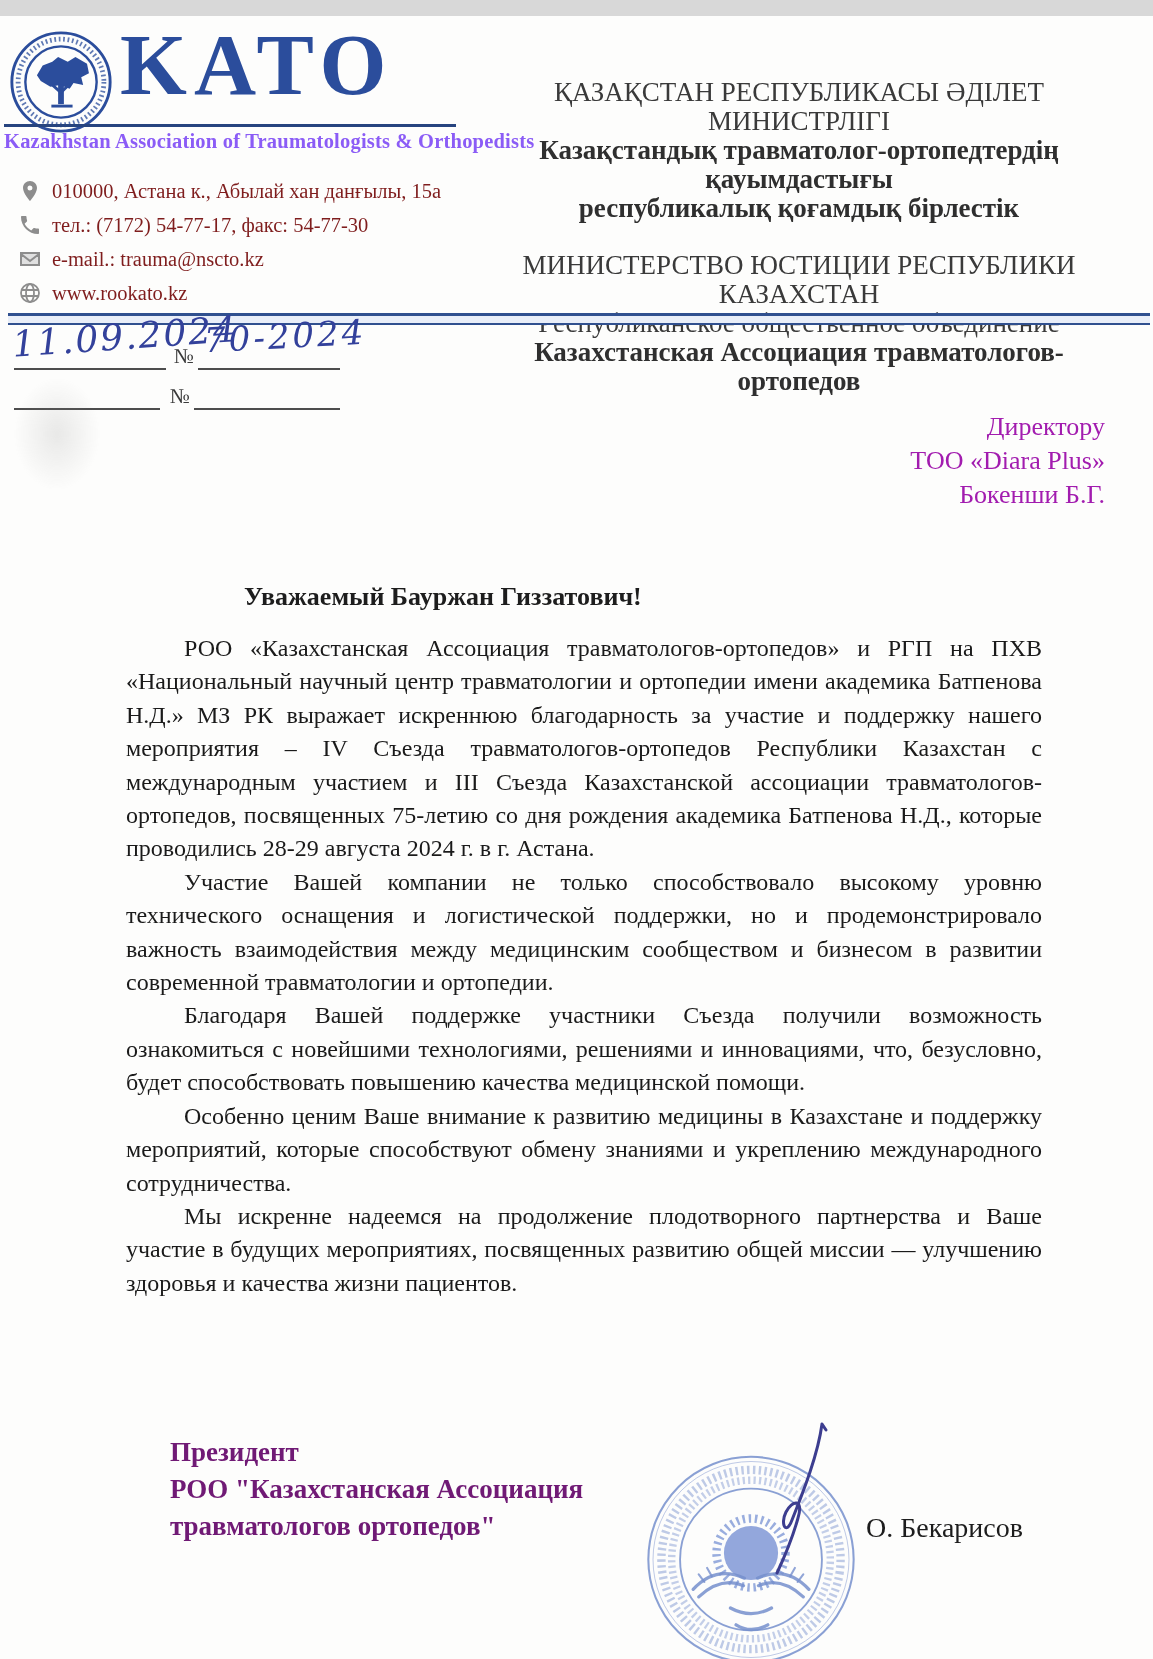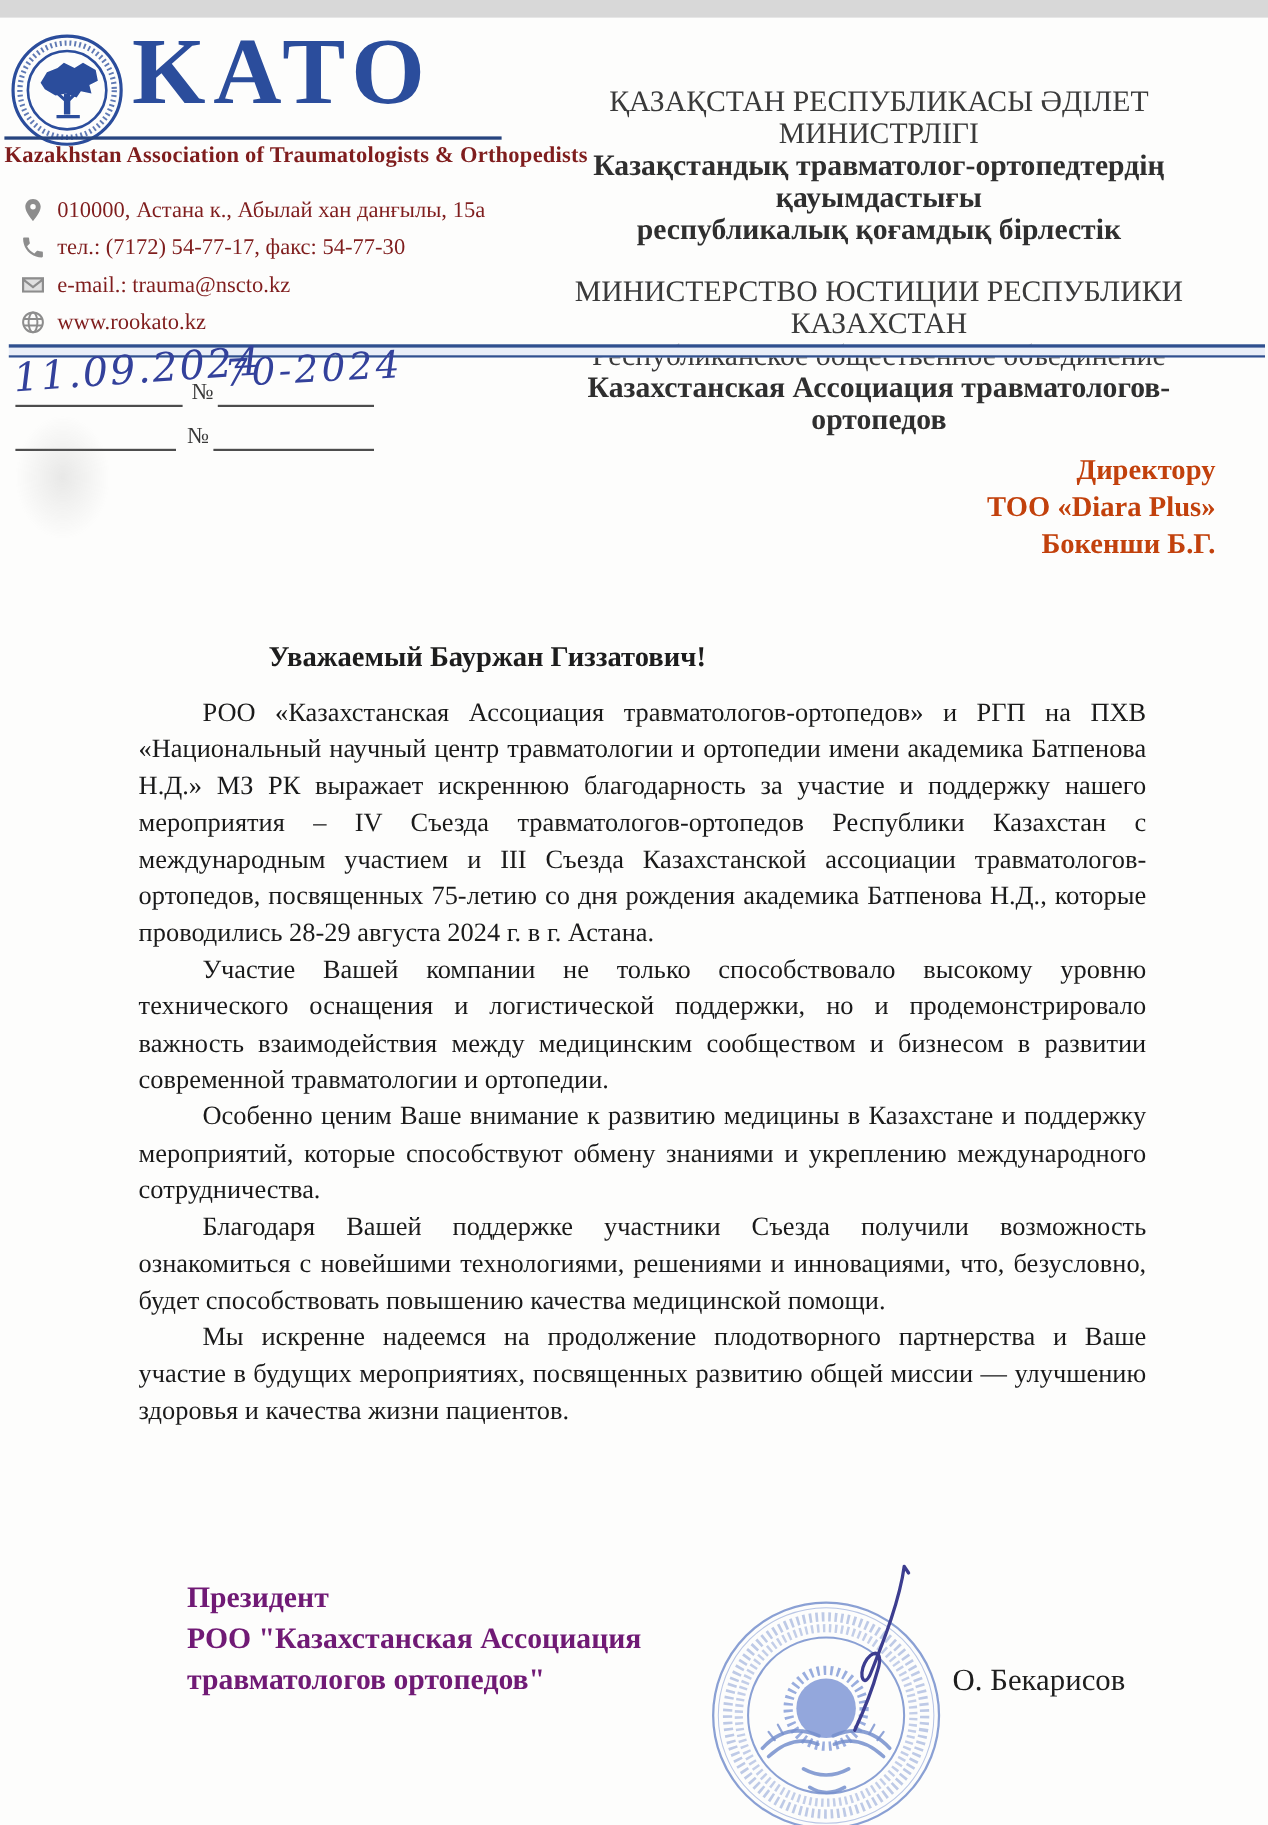--- a/index.html
+++ b/index.html
@@ -15,21 +15,21 @@
   
   .logo-wrap{position:absolute;left:8px;top:12px;width:106px;height:108px;}
   .kato-word{
     position:absolute;left:120px;top:6px;
     font-size:86px;font-weight:bold;letter-spacing:7px;
     color:#2b4d9c;line-height:1.0;
   }
   .kato-underline{position:absolute;left:4px;top:108px;width:452px;height:3px;background:#27447f;}
   .kato-subtitle{
     position:absolute;left:4px;top:114px;
-    font-size:20.5px;font-weight:bold;color:#7f1d1d;letter-spacing:.2px;
+    font-size:20.5px;font-weight:bold;color:#8b5cf6;letter-spacing:.2px;
     white-space:nowrap;
   }
   .contacts{position:absolute;left:18px;top:158px;}
   .contact-row{display:flex;align-items:center;height:34px;}
   .contact-icon{width:24px;height:24px;margin-right:10px;color:#8d8d8d;flex:0 0 24px;}
   .contact-text{font-size:20.5px;color:#7f1d1d;white-space:nowrap;}
   
   .head-right{
     position:absolute;right:74px;top:62px;width:560px;
     text-align:center;line-height:29px;font-size:27px;color:#3a3a3a;
@@ -58,21 +58,21 @@
   .no-1{left:174px;top:328px;}
   .no-2{left:170px;top:368px;}
   .smudge{
     position:absolute;left:14px;top:362px;width:86px;height:112px;border-radius:50%;
     background:radial-gradient(closest-side,rgba(140,140,140,.18),rgba(140,140,140,0));
     filter:blur(1px);
   }
   
   .recipient{
     position:absolute;right:48px;top:394px;
-    text-align:right;font-size:26px;font-weight:bold;line-height:34px;color:#c2410c;
+    text-align:right;font-size:26px;font-weight:normal;line-height:34px;color:#a21caf;
   }
   
   .salutation{
     position:absolute;left:126px;top:566px;width:916px;
     padding-left:118px;box-sizing:border-box;
     text-align:left;font-size:26px;font-weight:bold;color:#1d1d1d;
   }
   .body-text{
     position:absolute;left:126px;top:616px;width:916px;
     font-size:24px;line-height:33.4px;text-align:justify;color:#1a1a1a;
@@ -176,22 +176,22 @@
     <div>Директору</div>
     <div>ТОО «Diara Plus»</div>
     <div>Бокенши Б.Г.</div>
   </div>
 
   <div class="salutation">Уважаемый Бауржан Гиззатович!</div>
 
   <div class="body-text">
     <p>РОО «Казахстанская Ассоциация травматологов-ортопедов» и РГП на ПХВ «Национальный научный центр травматологии и ортопедии имени академика Батпенова Н.Д.» МЗ РК выражает искреннюю благодарность за участие и поддержку нашего мероприятия – IV Съезда травматологов-ортопедов Республики Казахстан с международным участием и III Съезда Казахстанской ассоциации травматологов-ортопедов, посвященных 75-летию со дня рождения академика Батпенова Н.Д., которые проводились 28-29 августа 2024 г. в г. Астана.</p>
     <p>Участие Вашей компании не только способствовало высокому уровню технического оснащения и логистической поддержки, но и продемонстрировало важность взаимодействия между медицинским сообществом и бизнесом в развитии современной травматологии и ортопедии.</p>
+    <p>Благодаря Вашей поддержке участники Съезда получили возможность ознакомиться с новейшими технологиями, решениями и инновациями, что, безусловно, будет способствовать повышению качества медицинской помощи.</p>
     <p>Особенно ценим Ваше внимание к развитию медицины в Казахстане и поддержку мероприятий, которые способствуют обмену знаниями и укреплению международного сотрудничества.</p>
-    <p>Благодаря Вашей поддержке участники Съезда получили возможность ознакомиться с новейшими технологиями, решениями и инновациями, что, безусловно, будет способствовать повышению качества медицинской помощи.</p>
     <p>Мы искренне надеемся на продолжение плодотворного партнерства и Ваше участие в будущих мероприятиях, посвященных развитию общей миссии — улучшению здоровья и качества жизни пациентов.</p>
   </div>
 
   <div class="sig-title">
     <div>Президент</div>
     <div>РОО "Казахстанская Ассоциация</div>
     <div>травматологов ортопедов"</div>
   </div>
   <div class="sig-name">О. Бекарисов</div>
 

